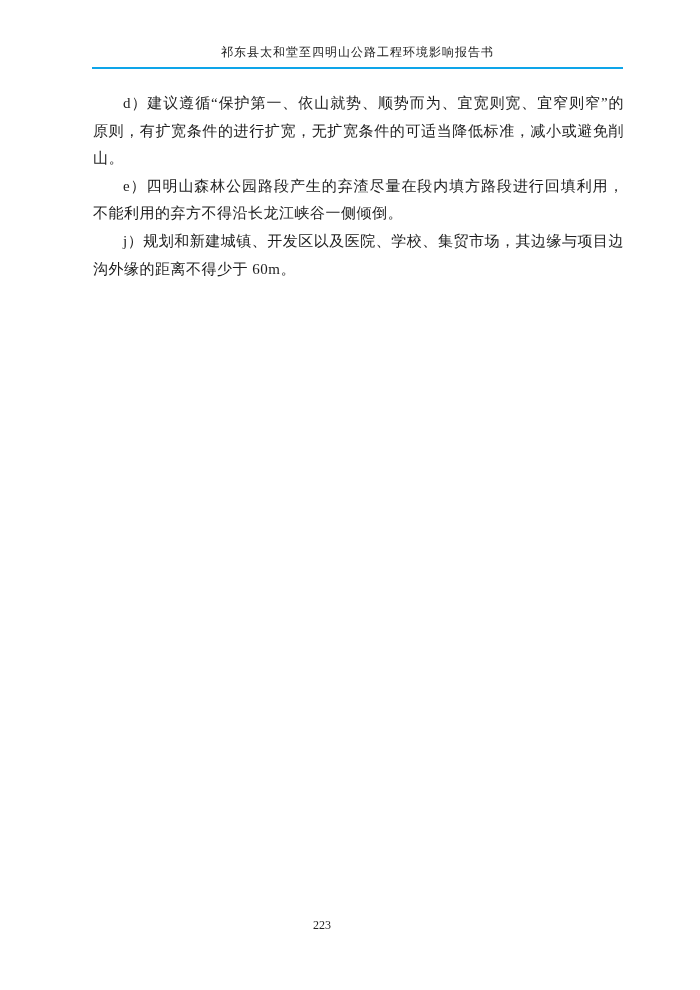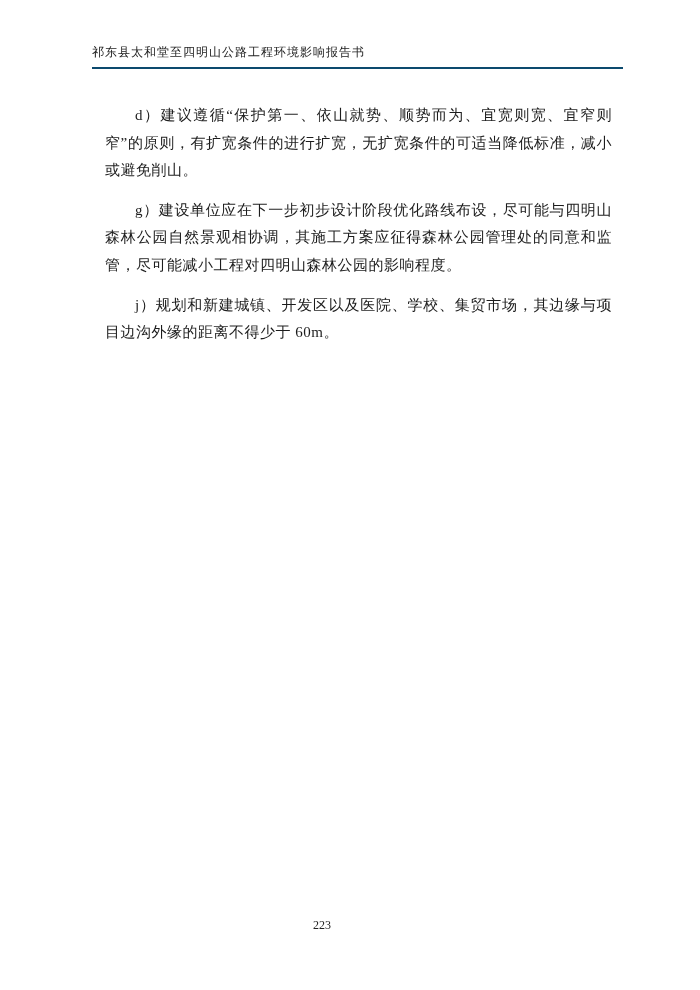--- a/index.html
+++ b/index.html
@@ -14,40 +14,40 @@
     background: #ffffff;
     font-family: "Liberation Serif", serif;
     color: #1c1c1c;
     overflow: hidden;
   }
   .header {
     position: absolute;
     top: 44px;
     left: 92px;
     width: 531px;
-    text-align: left;
+    text-align: center;
     font-size: 12px;
     letter-spacing: 1px;
     color: #222222;
     padding-bottom: 6px;
-    border-bottom: 2px solid #0c4a6e;
+    border-bottom: 2px solid #0ea5e9;
   }
   .content {
     position: absolute;
     top: 90px;
     left: 93px;
     width: 531px;
   }
   .para {
     font-size: 15px;
     line-height: 27.6px;
     text-align: justify;
     text-indent: 2em;
     letter-spacing: 0.5px;
-    margin: 12px;
+    margin: 0;
     color: #1c1c1c;
   }
   .footer {
     position: absolute;
     top: 918px;
     left: 0;
     width: 644px;
     text-align: center;
     font-size: 12px;
     color: #222222;
@@ -55,19 +55,19 @@
 </style>
 </head>
 <body>
 
 <div class="page">
 
   <div class="header">祁东县太和堂至四明山公路工程环境影响报告书</div>
 
   <div class="content">
     <p class="para">d）建议遵循“保护第一、依山就势、顺势而为、宜宽则宽、宜窄则窄”的原则，有扩宽条件的进行扩宽，无扩宽条件的可适当降低标准，减小或避免削山。</p>
-    <p class="para">g）建设单位应在下一步初步设计阶段优化路线布设，尽可能与四明山森林公园自然景观相协调，其施工方案应征得森林公园管理处的同意和监管，尽可能减小工程对四明山森林公园的影响程度。</p>
+    <p class="para">e）四明山森林公园路段产生的弃渣尽量在段内填方路段进行回填利用，不能利用的弃方不得沿长龙江峡谷一侧倾倒。</p>
     <p class="para">j）规划和新建城镇、开发区以及医院、学校、集贸市场，其边缘与项目边沟外缘的距离不得少于 60m。</p>
   </div>
 
   <div class="footer">223</div>
 
 </div>
 
 </body></html>

